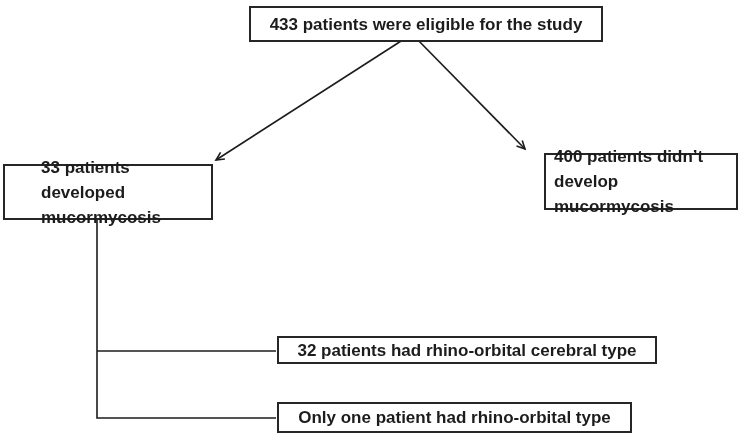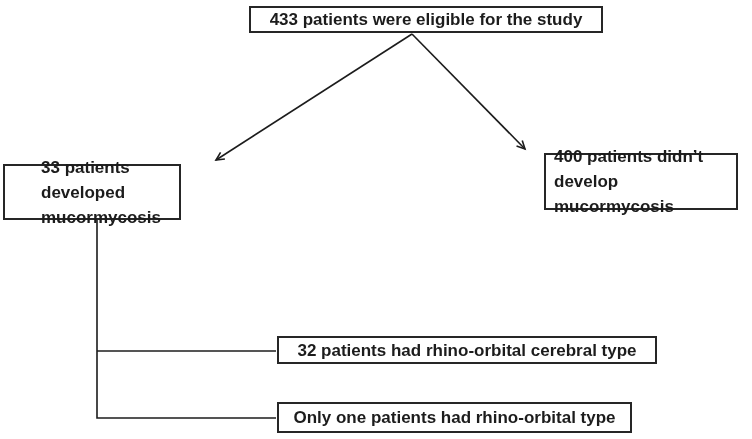--- a/index.html
+++ b/index.html
@@ -38,22 +38,22 @@
   .node.center {
     justify-content: center;
     text-align: center;
     white-space: nowrap;
   }
   .node.leftpad {
     padding-left: 8px;
     text-align: left;
   }
   
-  #node-eligible      { left: 249px; top: 6px;   width: 354px; height: 27px; }
-  #node-developed     { left: 3px;   top: 164px; width: 178px; height: 56px; padding-left: 36px; }
+  #node-eligible      { left: 249px; top: 6px;   width: 354px; height: 36px; }
+  #node-developed     { left: 3px;   top: 164px; width: 210px; height: 56px; padding-left: 36px; }
   #node-not-developed { left: 544px; top: 153px; width: 194px; height: 57px; }
   #node-cerebral      { left: 277px; top: 336px; width: 380px; height: 28px; }
   #node-orbital       { left: 277px; top: 402px; width: 355px; height: 31px; }
 </style>
 </head>
 <body>
 
 <div class="canvas">
 
   <svg class="edges-layer" viewBox="0 0 752 439" xmlns="http://www.w3.org/2000/svg">
@@ -75,15 +75,15 @@
   <div class="node center" id="node-eligible">433 patients were eligible for the study</div>
 
   <div class="node leftpad" id="node-developed">33 patients developed
 mucormycosis</div>
 
   <div class="node leftpad" id="node-not-developed">400 patients didn’t
 develop mucormycosis</div>
 
   <div class="node center" id="node-cerebral">32 patients had rhino-orbital cerebral type</div>
 
-  <div class="node center" id="node-orbital">Only one patients had rhino-orbital type</div>
+  <div class="node center" id="node-orbital">Only one patient had rhino-orbital type</div>
 
 </div>
 
 </body></html>

